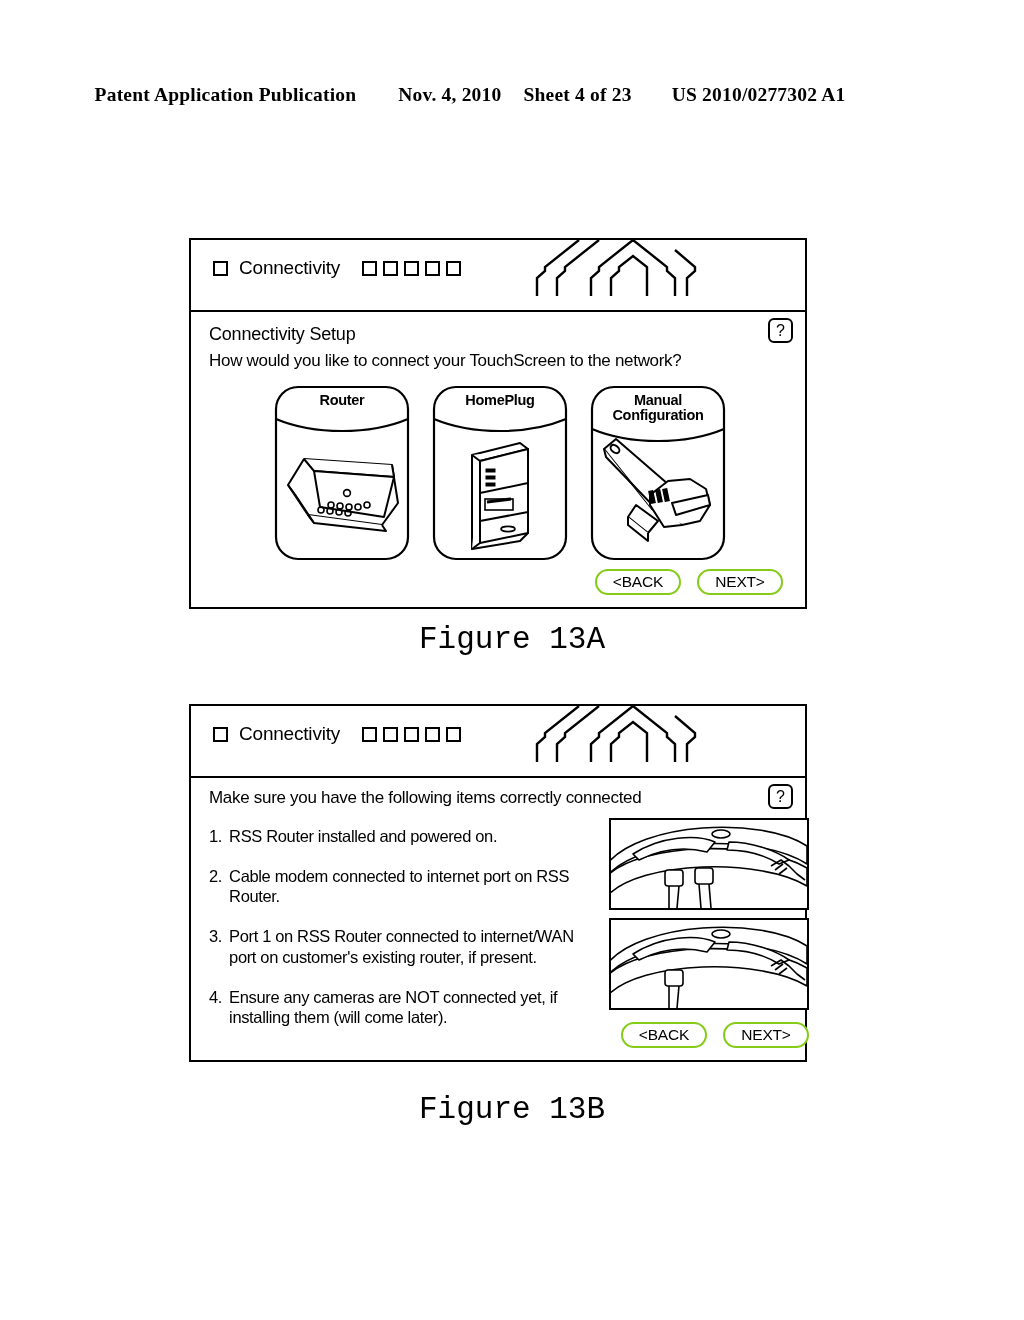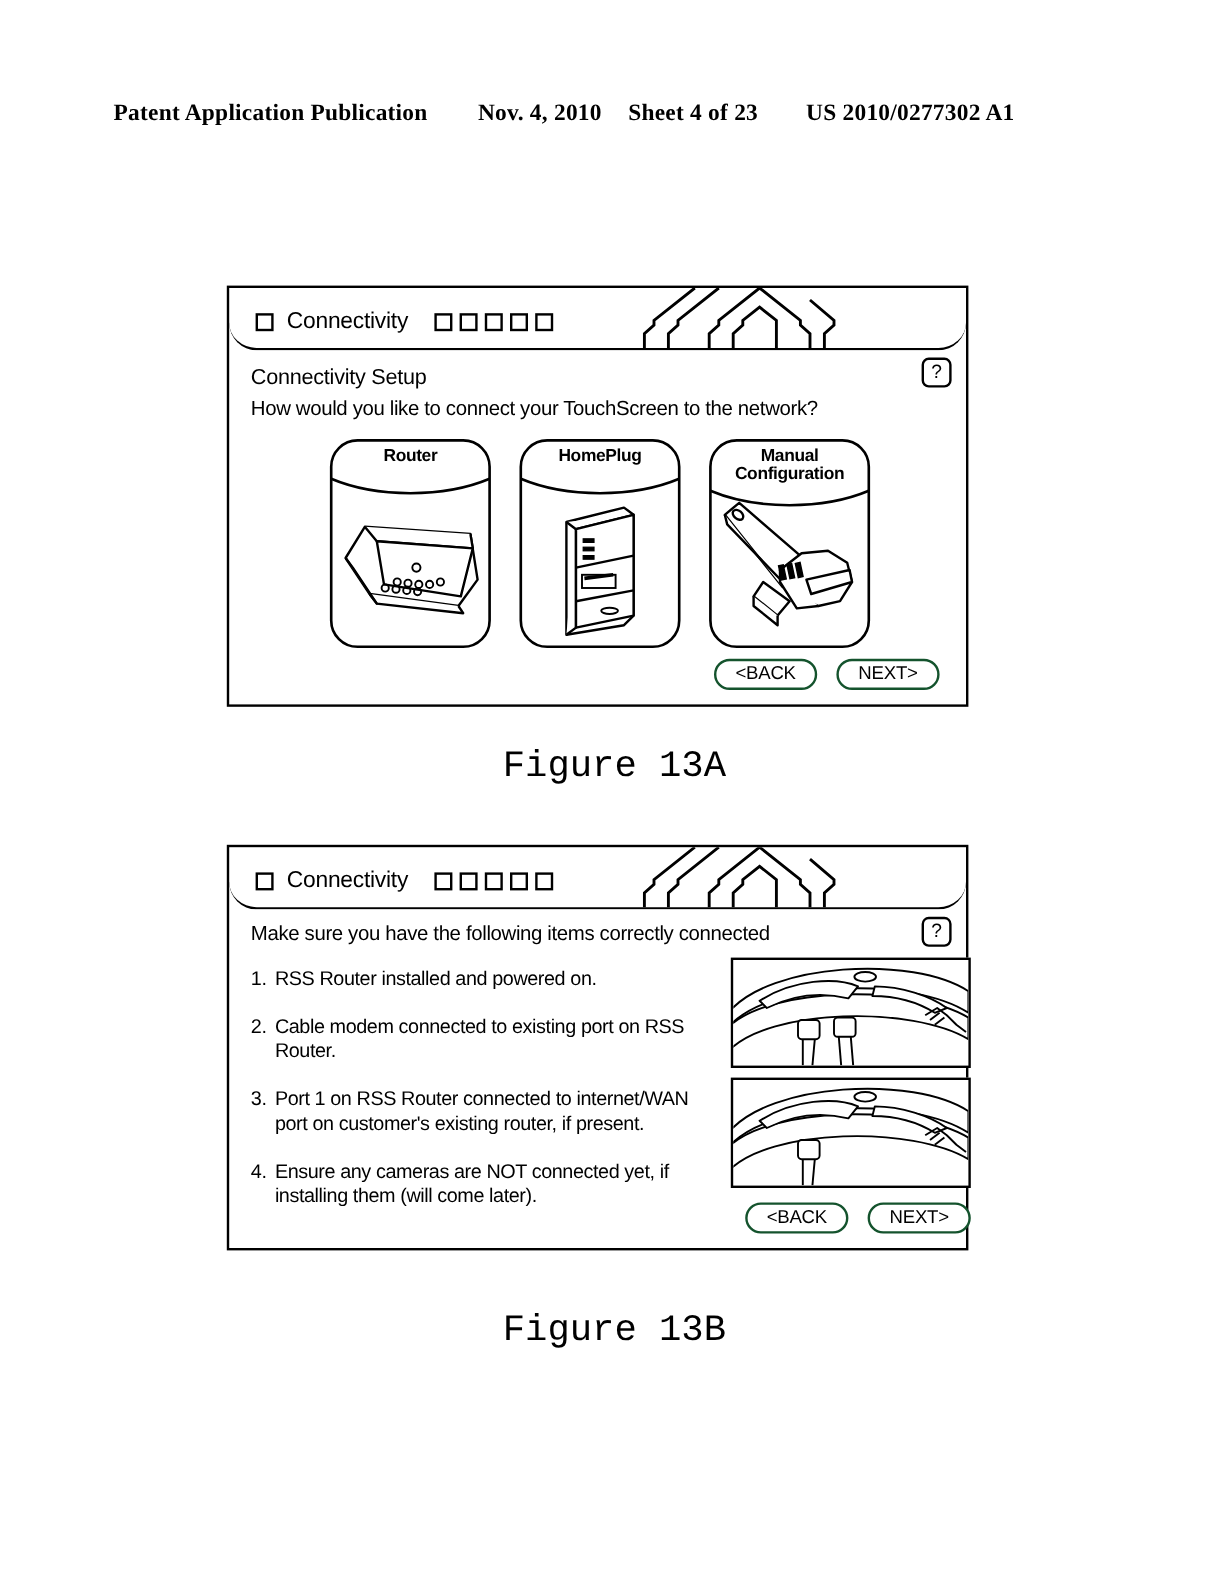--- a/index.html
+++ b/index.html
@@ -48,25 +48,24 @@
     border: 2px solid #000;
     background: #fff;
     box-sizing: border-box;
     width: 618px;
     position: relative;
   }
 
   
   .titlebar {
     position: relative;
-    height: 52px;
+    height: 72px;
     border-bottom: 2px solid #000;
     box-sizing: border-box;
     overflow: hidden;
-    border-radius: 23px;
   }
   .tb-left {
     position: absolute;
     left: 22px;
     top: 0;
     height: 56px;
     display: flex;
     align-items: center;
     gap: 11px;
   }
@@ -163,21 +162,21 @@
 
   
   .navbar {
     display: flex;
     justify-content: flex-end;
     gap: 16px;
     margin-top: 8px;
     padding-right: 8px;
   }
   .pill {
-    border: 2px solid #14532d;
+    border: 2px solid #84cc16;
     border-radius: 14px;
     min-width: 86px;
     height: 26px;
     display: flex;
     align-items: center;
     justify-content: center;
     font-size: 15.5px;
     font-family: "Liberation Sans", sans-serif;
     letter-spacing: -0.2px;
     background: #fff;
@@ -414,21 +413,21 @@
 
       <div class="b-columns">
         <div class="b-left">
           <ul class="checklist">
             <li>
               <span class="num">1.</span>
               <span class="txt">RSS Router installed and powered on.</span>
             </li>
             <li>
               <span class="num">2.</span>
-              <span class="txt">Cable modem connected to existing port on RSS Router.</span>
+              <span class="txt">Cable modem connected to internet port on RSS Router.</span>
             </li>
             <li>
               <span class="num">3.</span>
               <span class="txt">Port 1 on RSS Router connected to internet/WAN port on customer's existing router, if present.</span>
             </li>
             <li>
               <span class="num">4.</span>
               <span class="txt">Ensure any cameras are NOT connected yet, if installing them (will come later).</span>
             </li>
           </ul>

